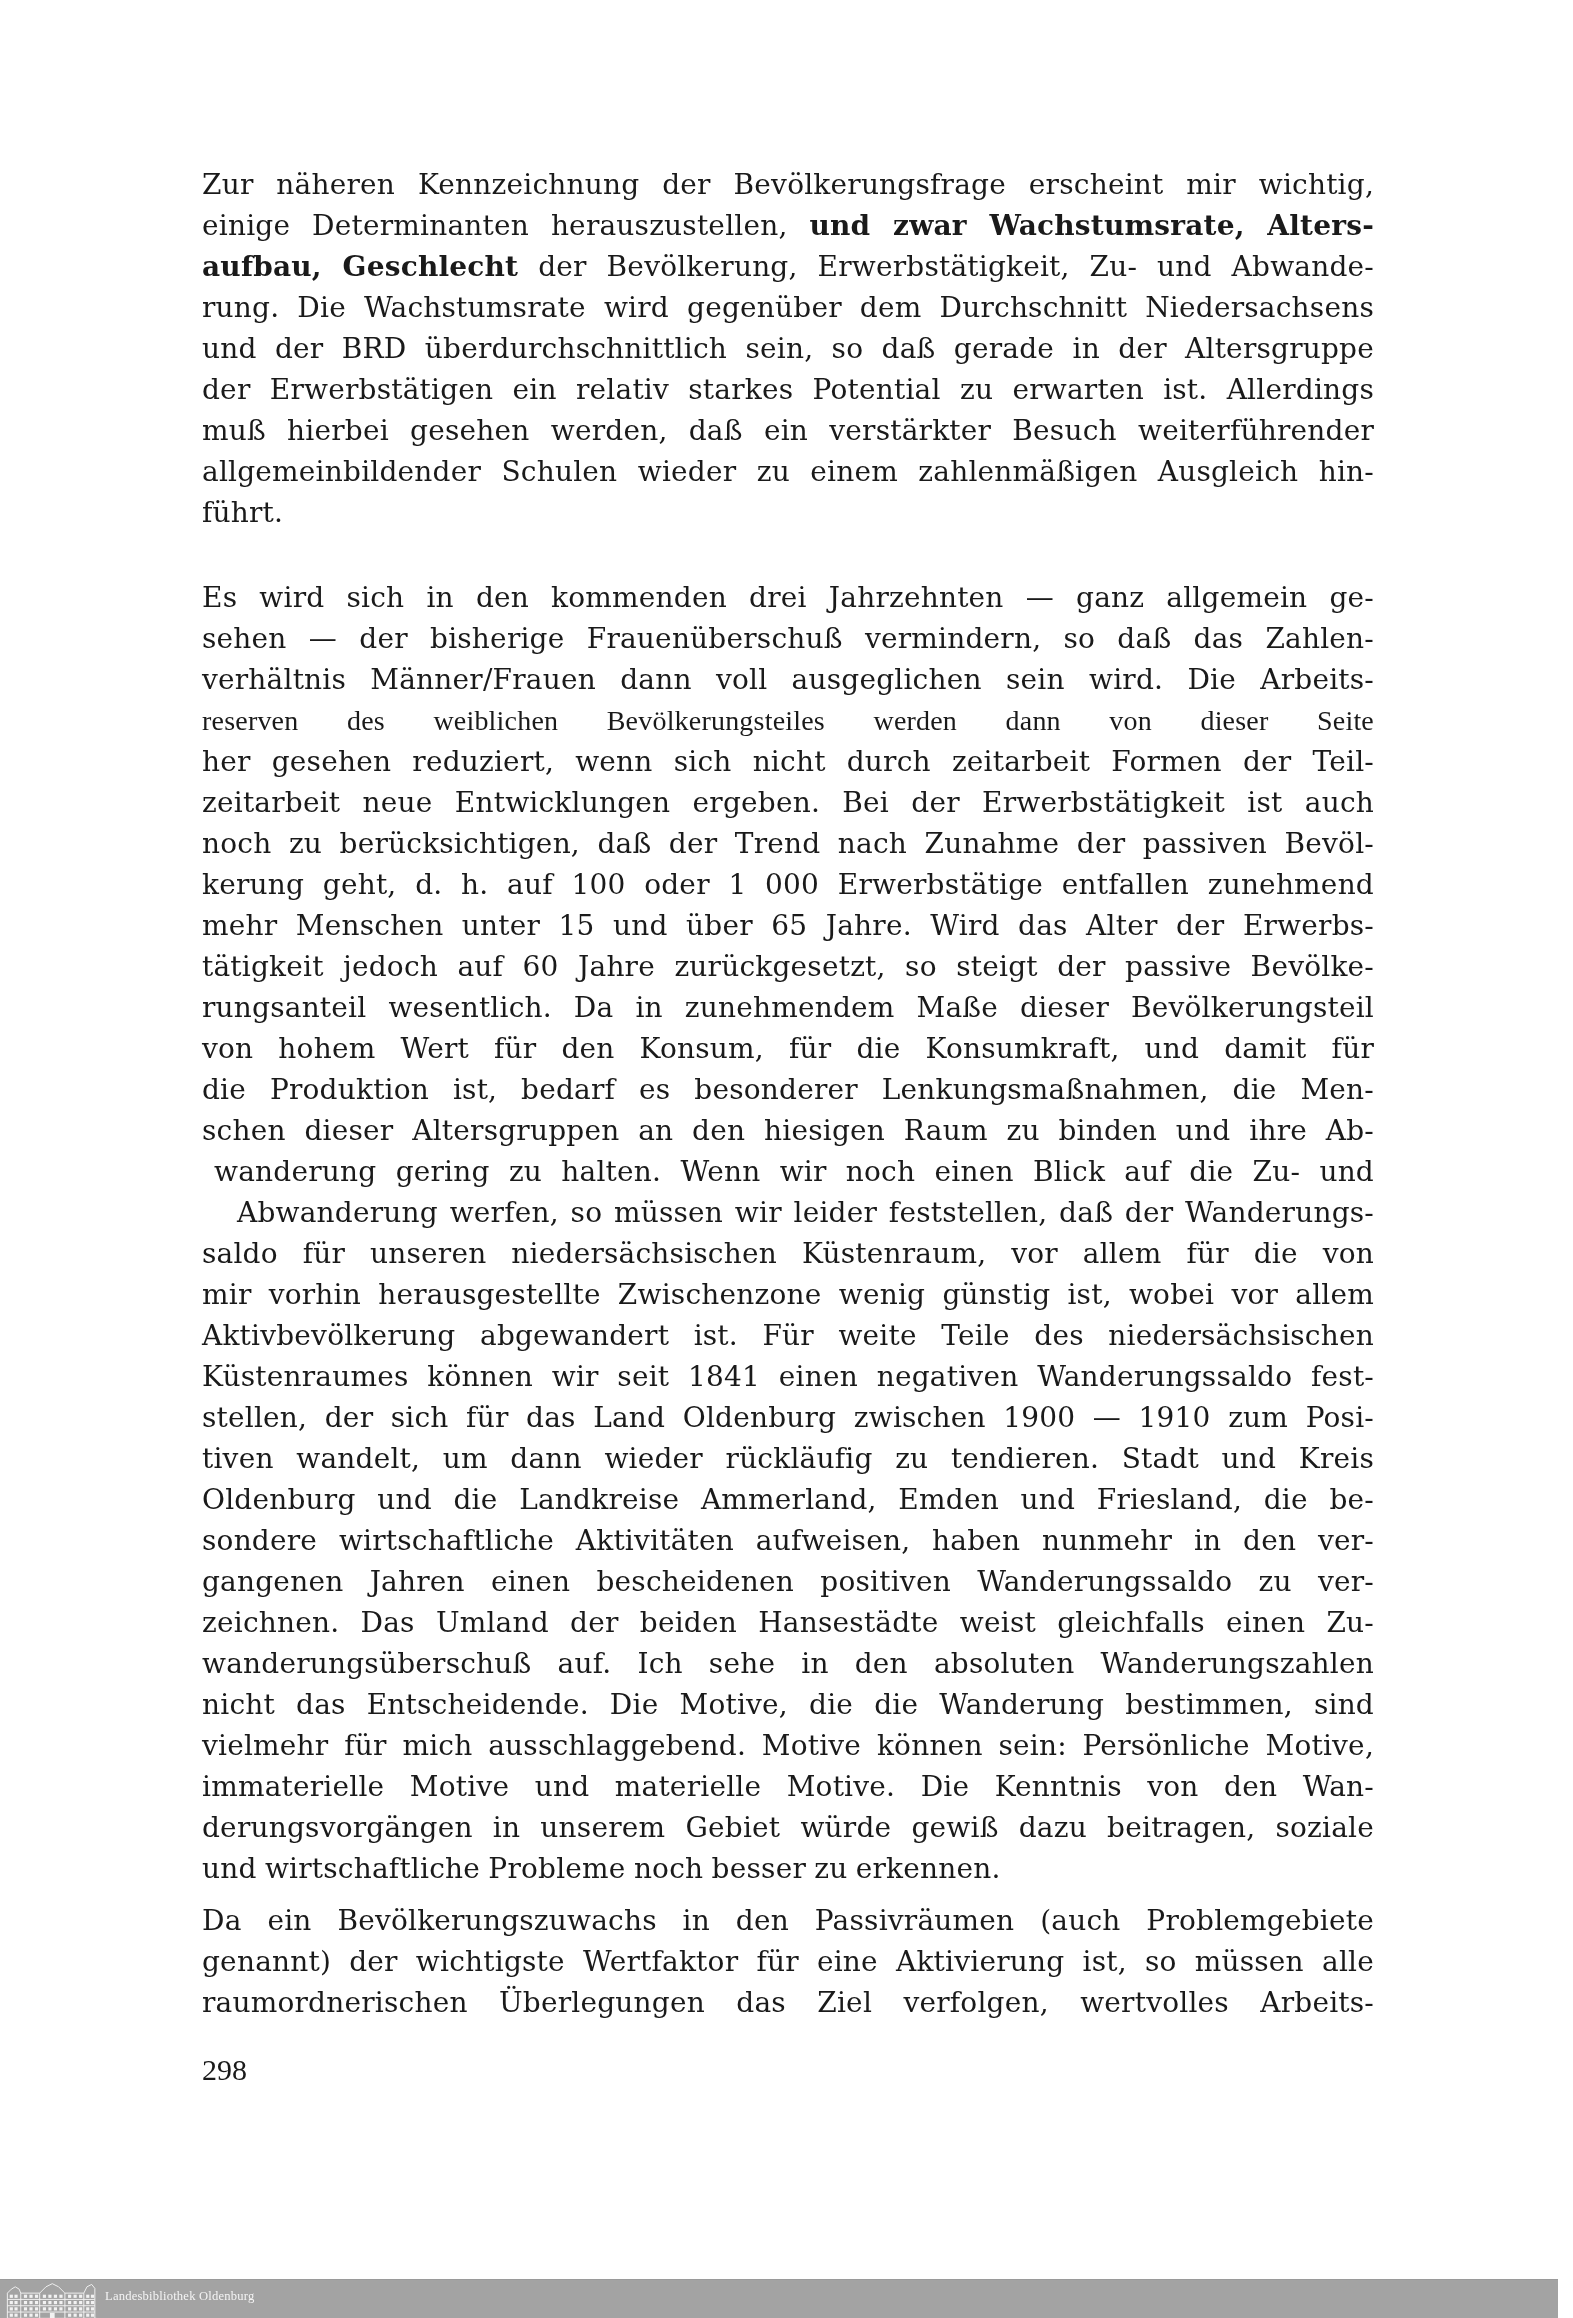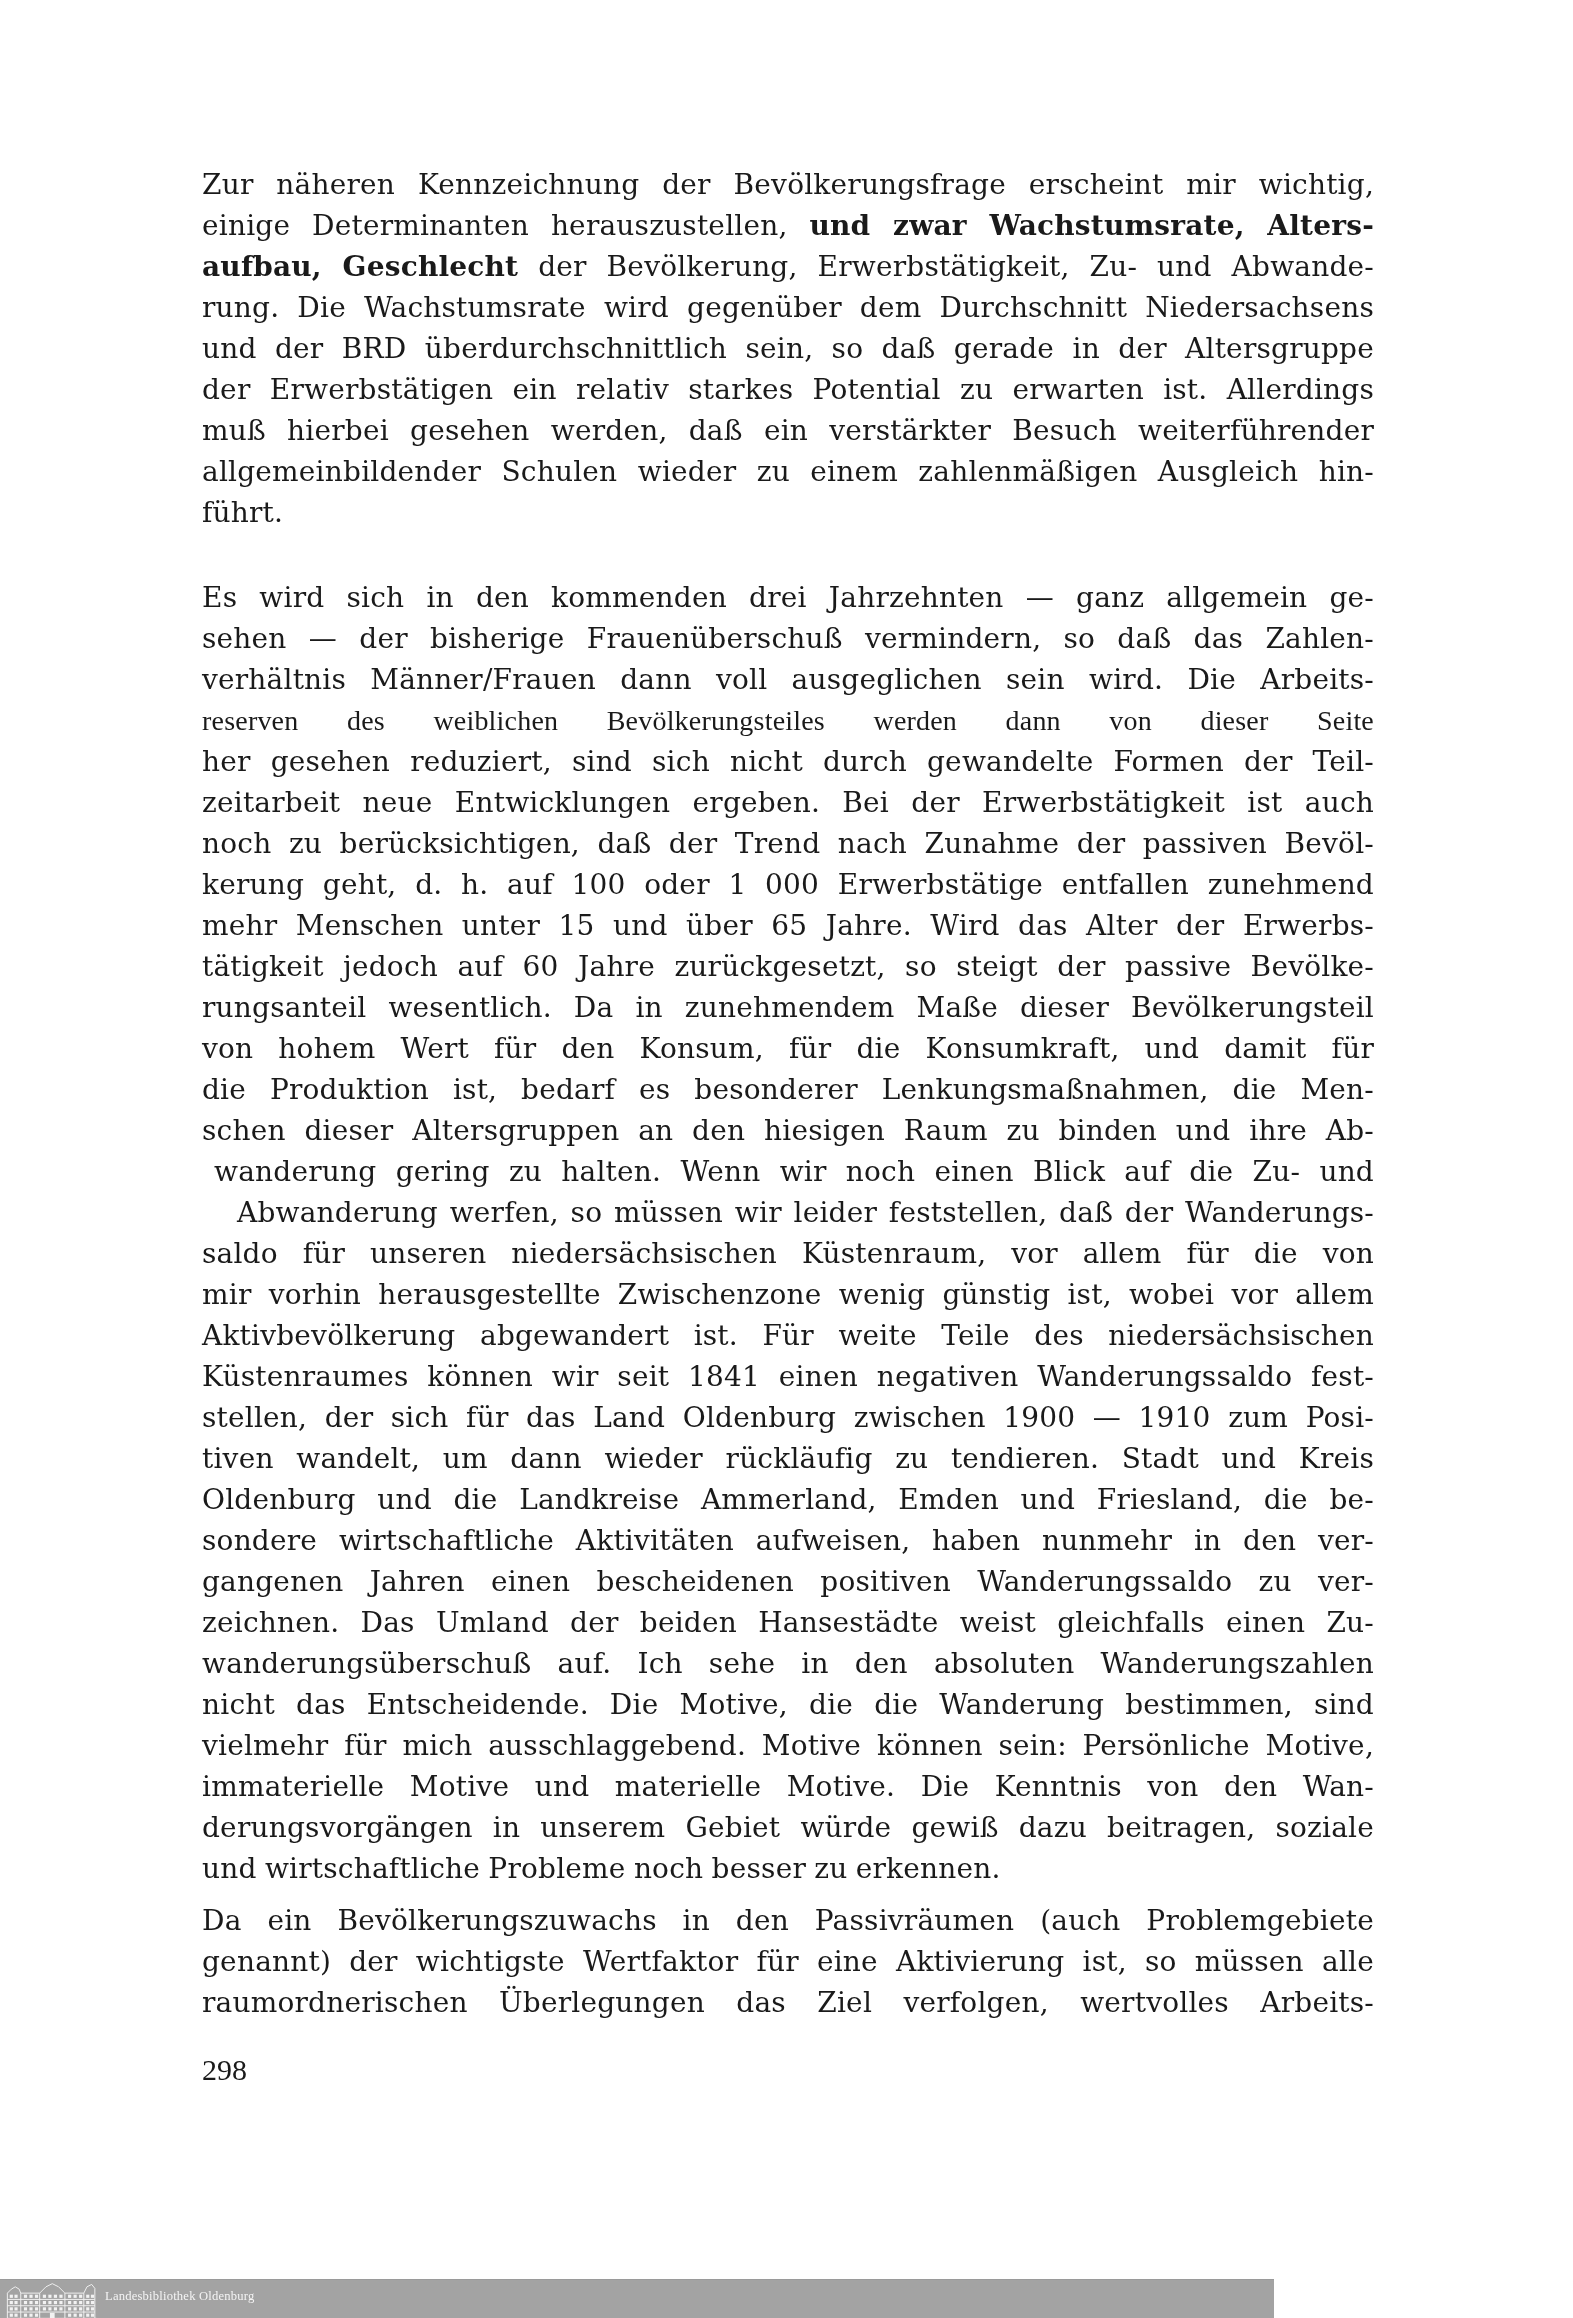--- a/index.html
+++ b/index.html
@@ -46,21 +46,21 @@
       top: 2052px;
       font-size: 30px;
       line-height: 35px;
       font-family: "Liberation Serif", "DejaVu Serif", serif;
       color: #1a1a1a;
     }
     .footer {
       position: absolute;
       left: 0;
       top: 2279px;
-      width: 1274px;
+      width: 1558px;
       height: 39px;
       background: #a3a3a3;
       border-top: 0.8px solid #9a9a9a;
     }
     .footer-logo {
       position: absolute;
       left: 4.7px;
       top: 1.6px;
       width: 93px;
       height: 38px;
@@ -88,21 +88,21 @@
       <span class="line" style="display: block; word-spacing: -0.8px;"><span>der Erwerbstätigen ein relativ starkes Potential zu erwarten ist. Allerdings</span></span>
       <span class="line" style="display: block; word-spacing: -0.8px;"><span>muß hierbei gesehen werden, daß ein verstärkter Besuch weiterführender</span></span>
       <span class="line" style="display: block; word-spacing: -0.8px;"><span>allgemeinbildender Schulen wieder zu einem zahlenmäßigen Ausgleich hin-</span></span>
       <span class="line last" style="display: block;"><span>führt.</span></span>
     </p>
     <p class="para">
       <span class="line" style="display: block; word-spacing: -0.8px; margin-top: 44px;"><span>Es wird sich in den kommenden drei Jahrzehnten — ganz allgemein ge-</span></span>
       <span class="line" style="display: block; word-spacing: -0.8px;"><span>sehen — der bisherige Frauenüberschuß vermindern, so daß das Zahlen-</span></span>
       <span class="line" style="display: block; word-spacing: -0.8px;"><span>verhältnis Männer/Frauen dann voll ausgeglichen sein wird. Die Arbeits-</span></span>
       <span class="line" style="display: block; word-spacing: -0.8px; font-family: Liberation Serif, serif;"><span>reserven des weiblichen Bevölkerungsteiles werden dann von dieser Seite</span></span>
-      <span class="line" style="display: block; word-spacing: -0.8px;"><span>her gesehen reduziert, sind sich nicht durch gewandelte Formen der Teil-</span></span>
+      <span class="line" style="display: block; word-spacing: -0.8px;"><span>her gesehen reduziert, wenn sich nicht durch zeitarbeit Formen der Teil-</span></span>
       <span class="line" style="display: block; word-spacing: -0.8px;"><span>zeitarbeit neue Entwicklungen ergeben. Bei der Erwerbstätigkeit ist auch</span></span>
       <span class="line" style="display: block; word-spacing: -0.8px;"><span>noch zu berücksichtigen, daß der Trend nach Zunahme der passiven Bevöl-</span></span>
       <span class="line" style="display: block; word-spacing: -0.8px;"><span>kerung geht, d. h. auf 100 oder 1 000 Erwerbstätige entfallen zunehmend</span></span>
       <span class="line" style="display: block; word-spacing: -0.8px;"><span>mehr Menschen unter 15 und über 65 Jahre. Wird das Alter der Erwerbs-</span></span>
       <span class="line" style="display: block; word-spacing: -0.8px;"><span>tätigkeit jedoch auf 60 Jahre zurückgesetzt, so steigt der passive Bevölke-</span></span>
       <span class="line" style="display: block; word-spacing: -0.8px;"><span>rungsanteil wesentlich. Da in zunehmendem Maße dieser Bevölkerungsteil</span></span>
       <span class="line" style="display: block; word-spacing: -0.8px;"><span>von hohem Wert für den Konsum, für die Konsumkraft, und damit für</span></span>
       <span class="line" style="display: block; word-spacing: -0.8px;"><span>die Produktion ist, bedarf es besonderer Lenkungsmaßnahmen, die Men-</span></span>
       <span class="line" style="display: block; word-spacing: -0.8px;"><span>schen dieser Altersgruppen an den hiesigen Raum zu binden und ihre Ab-</span></span>
       <span class="line" style="display: block; word-spacing: -0.8px; margin-left: 12px;"><span>wanderung gering zu halten. Wenn wir noch einen Blick auf die Zu- und</span></span>

